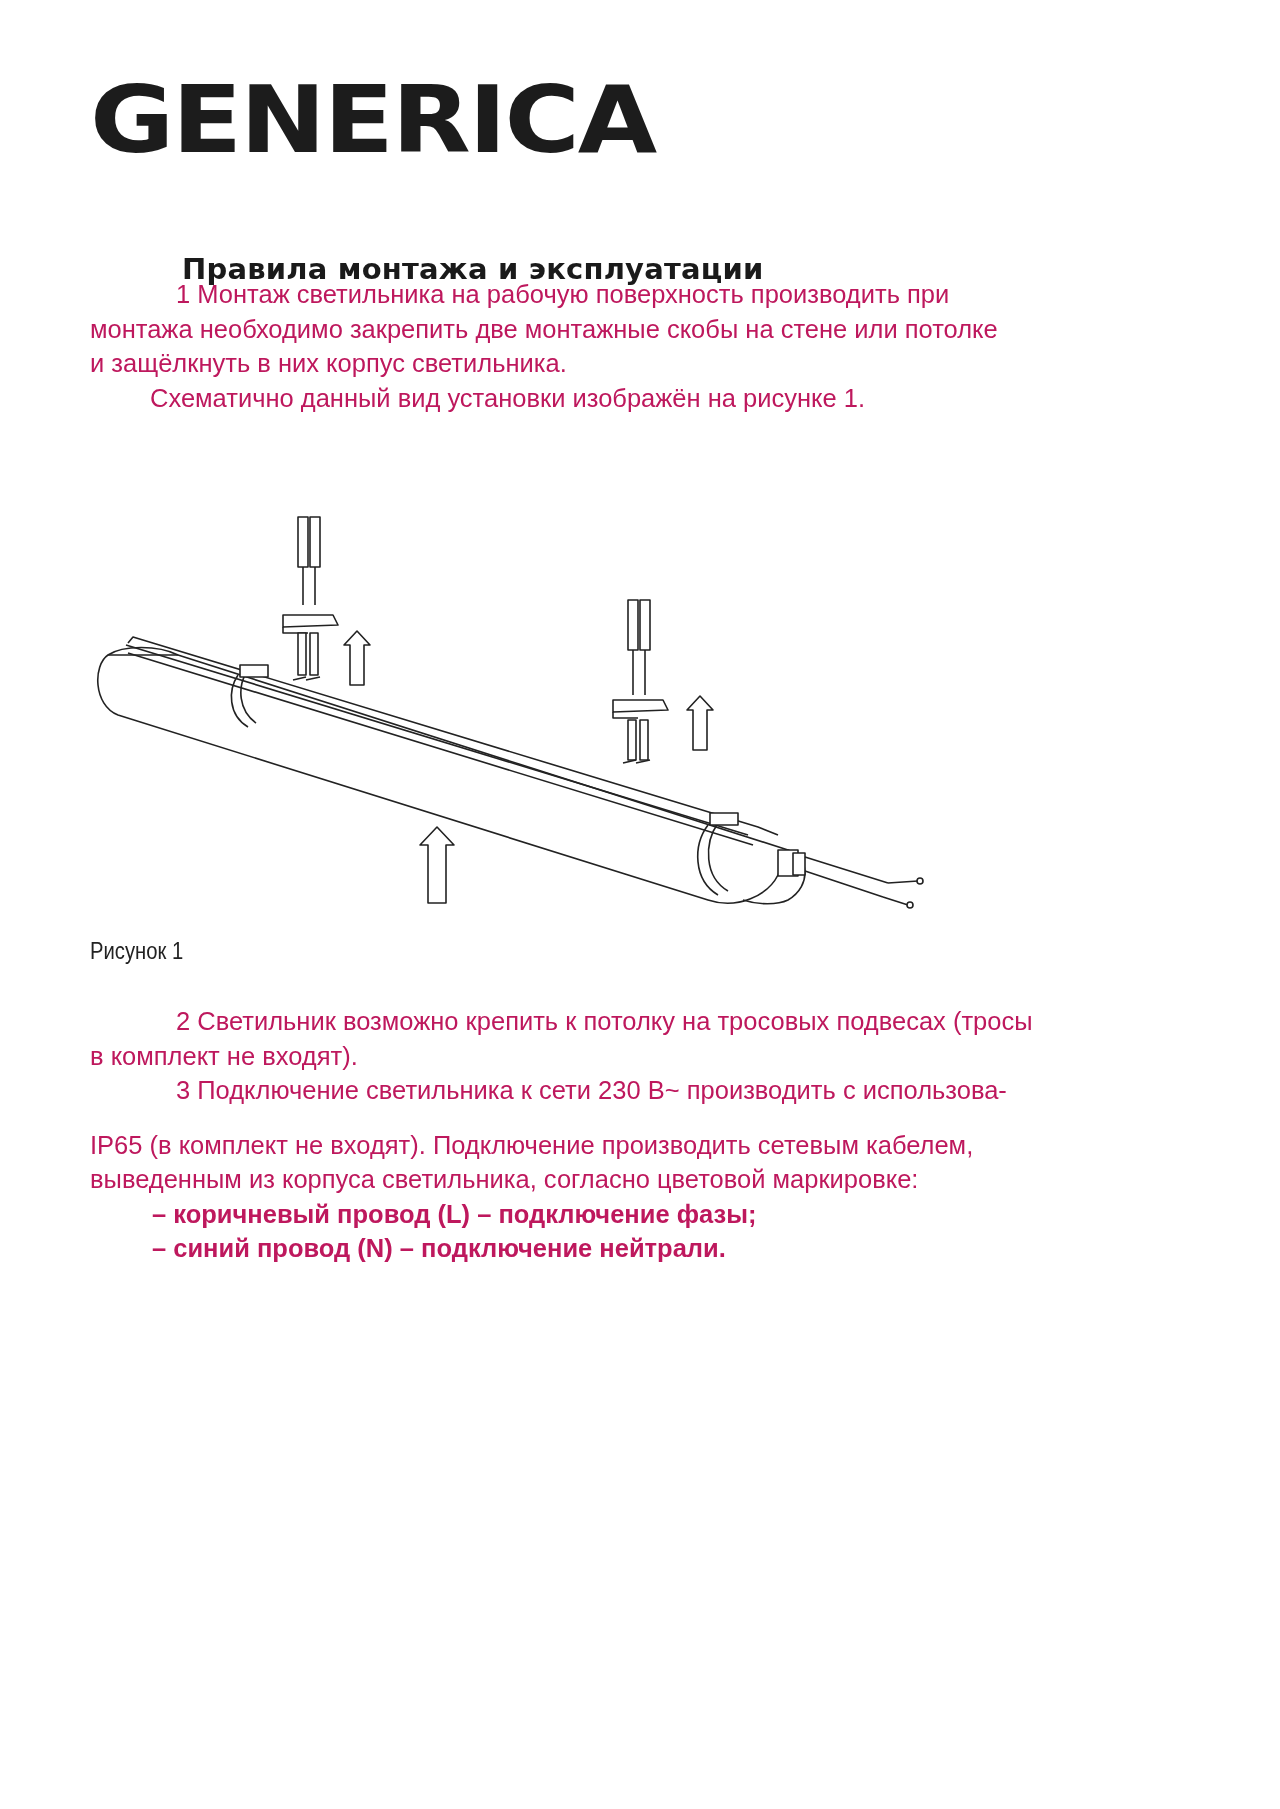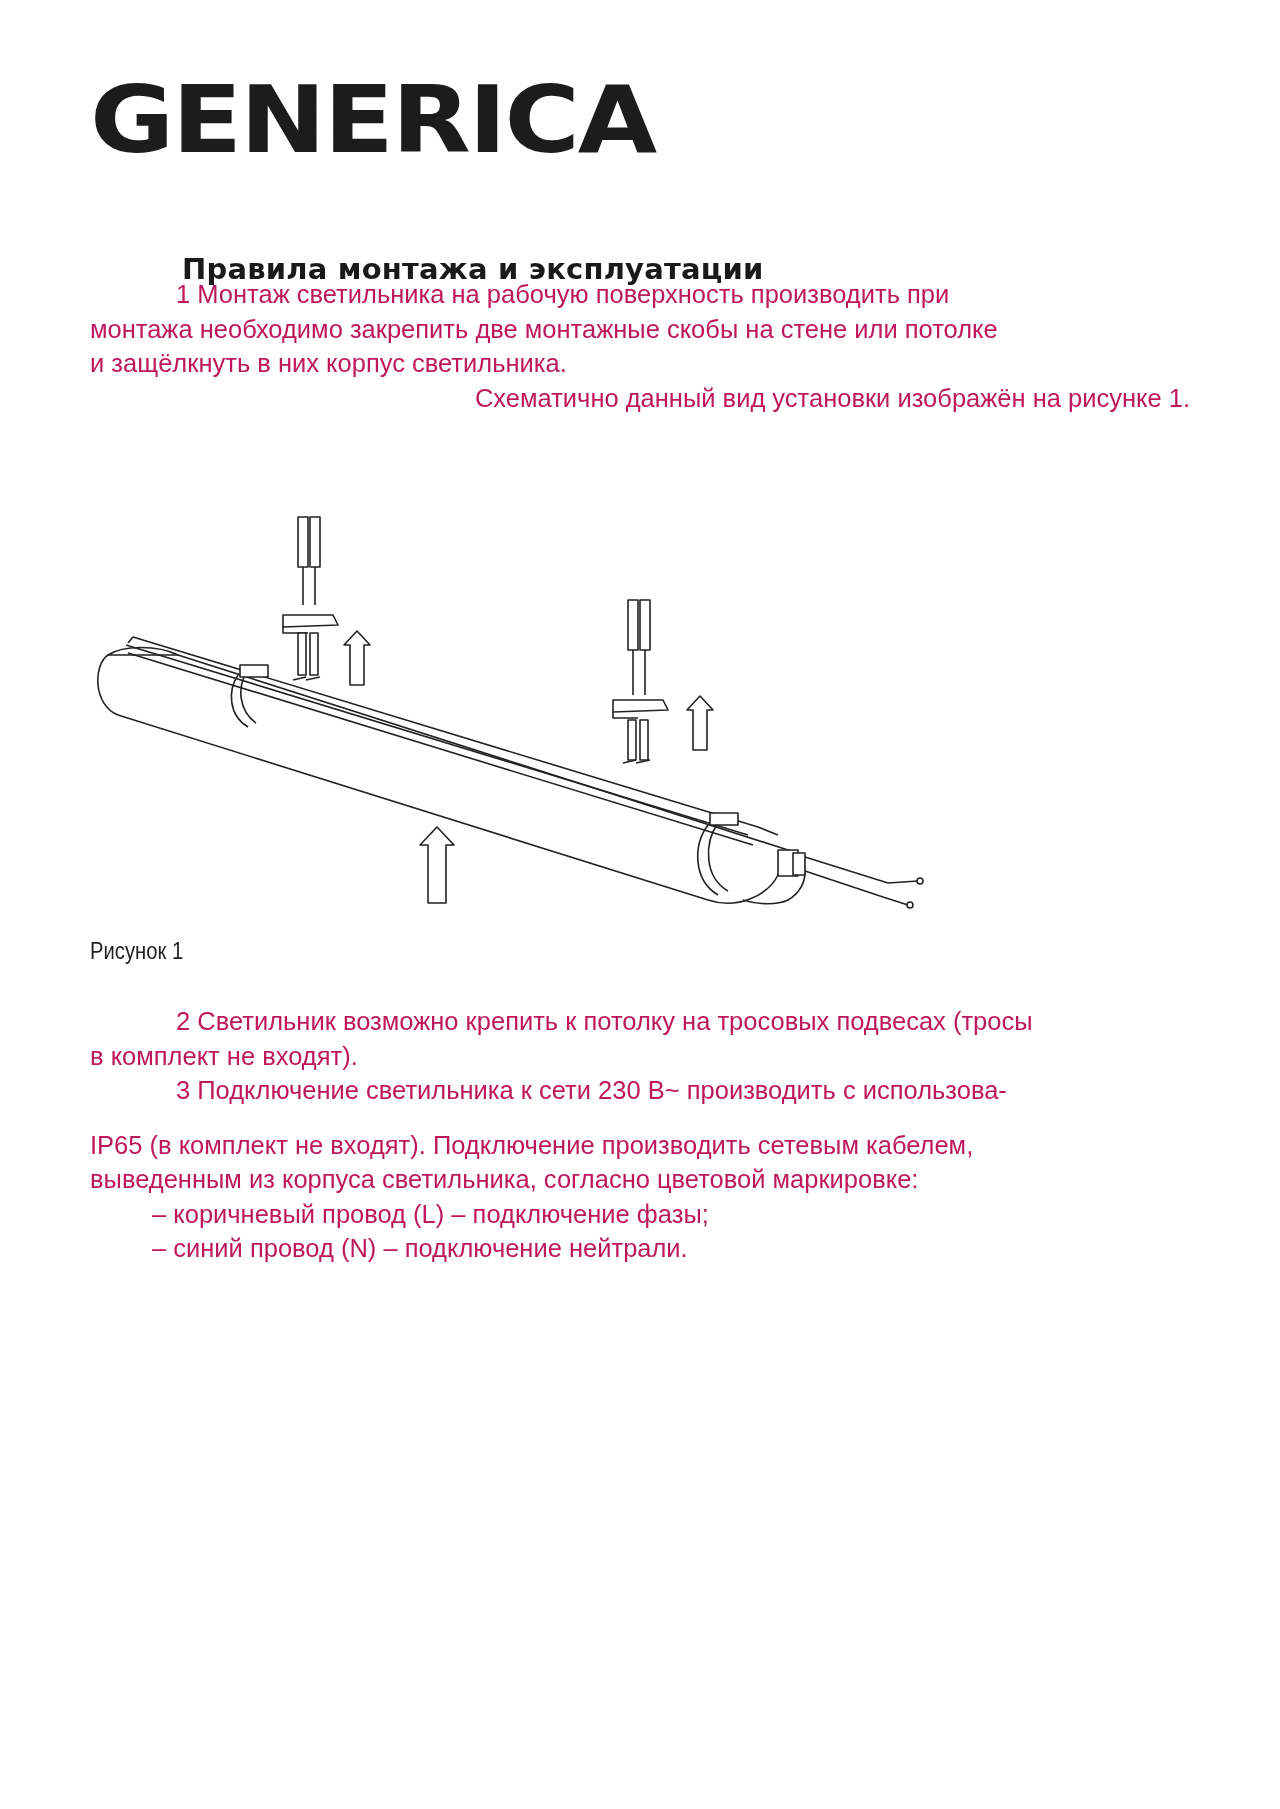--- a/index.html
+++ b/index.html
@@ -5,41 +5,41 @@
   html, body { margin: 0; padding: 0; background: #ffffff; }
   body { width: 1280px; height: 1809px; position: relative; overflow: hidden;
          font-family: "Liberation Sans", sans-serif; color: #1a1a1a; }
   .logo { position: absolute; left: 90px; top: 72px; width: 570px; height: 92px; }
   .logo svg { width: 100%; height: 100%; }
   .heading { position: absolute; left: 182px; top: 236px; font-family: "DejaVu Sans", sans-serif;
              font-weight: bold; font-size: 29px; letter-spacing: 0.2px; color: #1a1a1a; margin-top: 16px; }
   .para { position: absolute; left: 90px; width: 1100px; font-size: 25.5px; line-height: 34.5px; color: #be185d; }
   .para .line { display: block; white-space: nowrap; }
   .indent1 { padding-left: 86px; }
-  .indent2 { padding-left: 62px; }
+  .indent2 { padding-left: 62px; font-weight: bold; }
   .figure { position: absolute; left: 88px; top: 505px; width: 860px; height: 420px; }
   .figure svg { width: 100%; height: 100%; }
   .caption { position: absolute; left: 90px; top: 938px; font-size: 23px; color: #222; transform: scaleX(0.88); transform-origin: left; }
 </style>
 </head>
 <body>
 
 <div class="logo">
   <svg viewBox="0 0 570 92">
     <text x="0" y="80" font-family="DejaVu Sans, sans-serif" font-weight="bold" font-size="92" letter-spacing="-2" fill="#1c1c1c" textLength="565" lengthAdjust="spacingAndGlyphs">GENERICA</text>
   </svg>
 </div>
 
 <div class="heading">Правила монтажа и эксплуатации</div>
 
 <div class="para" style="top:277px;">
   <span class="line indent1">1  Монтаж светильника на рабочую поверхность производить при</span>
   <span class="line">монтажа необходимо закрепить две монтажные скобы на стене или потолке</span>
   <span class="line">и защёлкнуть в них корпус светильника.</span>
-  <span class="line" style="padding-left:60px;text-align:right;">Схематично данный вид установки изображён на рисунке 1.</span>
+  <span class="line" style="padding-left:60px;">Схематично данный вид установки изображён на рисунке 1.</span>
 </div>
 
 <div class="figure">
   <svg viewBox="0 0 860 420" fill="none" stroke="#222" stroke-width="1.6" stroke-linejoin="round">
 
     <path d="M20 150 C 5 160, 5 200, 30 210 L 620 395 C 650 405, 680 390, 690 370 L 700 345 L 90 150 Z" fill="#fff"></path>
     <path d="M 20 150 C 35 140, 70 140, 90 150"></path>
     <path d="M 38 140 L 660 330"></path>
     <path d="M 40 148 L 665 340"></path>
     <path d="M 40 138 L 45 132 L 670 322 L 690 330"></path>

